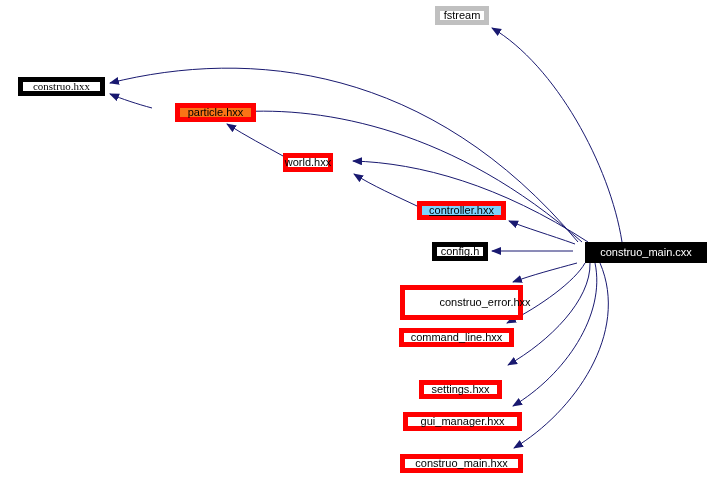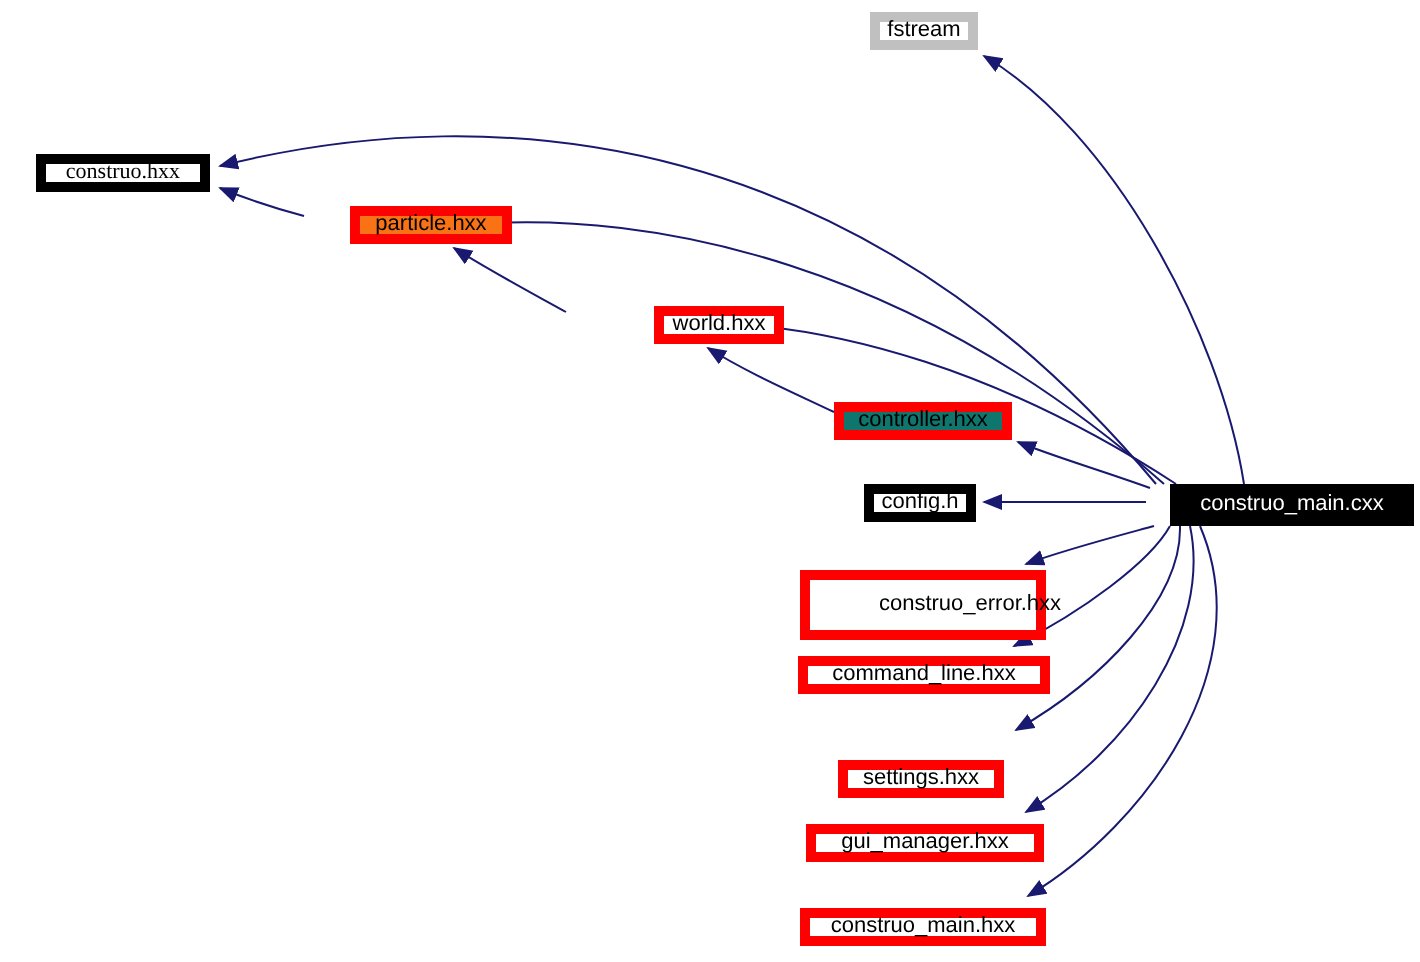--- a/index.html
+++ b/index.html
@@ -52,23 +52,23 @@
       <path d="M595,263 C606,315 565,375 513,406" fill="none" stroke="#191970" stroke-width="1" marker-end="url(#arrowhead)"></path>
       <path d="M600,263 C630,333 574,412 514,448" fill="none" stroke="#191970" stroke-width="1" marker-end="url(#arrowhead)"></path>
       <path d="M152,108 C137,104 122,99 110,94" fill="none" stroke="#191970" stroke-width="1" marker-end="url(#arrowhead)"></path>
       <path d="M283,156 C265,146 246,136 227,124" fill="none" stroke="#191970" stroke-width="1" marker-end="url(#arrowhead)"></path>
       <path d="M417,206 C396,196 373,186 354,174" fill="none" stroke="#191970" stroke-width="1" marker-end="url(#arrowhead)"></path>
     </svg>
   <div id="nodes-layer">
       <div class="node" style="left: 435px; top: 6px; width: 54px; height: 19px; border-color: rgb(192, 192, 192); background: rgb(255, 255, 255); color: rgb(0, 0, 0);">fstream</div>
       <div class="node" style="left: 18px; top: 77px; width: 87px; height: 19px; border-color: rgb(0, 0, 0); background: rgb(255, 255, 255); color: rgb(0, 0, 0); font-family: Liberation Serif, serif;">construo.hxx</div>
       <div class="node" style="left: 152px; top: 103px; width: 81px; height: 19px; border-color: rgb(255, 0, 0); background: #f97316; color: rgb(0, 0, 0); margin-left: 23px;">particle.hxx</div>
-      <div class="node" style="left: 283px; top: 153px; width: 65px; height: 19px; border-color: rgb(255, 0, 0); background: rgb(255, 255, 255); color: rgb(0, 0, 0); margin-left: 44px;">world.hxx</div>
-      <div class="node" style="left: 417px; top: 201px; width: 89px; height: 19px; border-color: rgb(255, 0, 0); background: #0f766e; color: rgb(0, 0, 0);">controller.hxx</div>
+      <div class="node" style="left: 283px; top: 153px; width: 50px; height: 19px; border-color: rgb(255, 0, 0); background: rgb(255, 255, 255); color: rgb(0, 0, 0);">world.hxx</div>
+      <div class="node" style="left: 417px; top: 201px; width: 89px; height: 19px; border-color: rgb(255, 0, 0); background: #7dd3fc; color: rgb(0, 0, 0); text-decoration: underline;">controller.hxx</div>
       <div class="node" style="left: 432px; top: 242px; width: 56px; height: 19px; border-color: rgb(0, 0, 0); background: rgb(255, 255, 255); color: rgb(0, 0, 0);">config.h</div>
       <div class="node" style="left: 573px; top: 242px; width: 122px; height: 21px; border-color: rgb(0, 0, 0); background: rgb(0, 0, 0); color: rgb(255, 255, 255); margin-left: 12px;">construo_main.cxx</div>
       <div class="node" style="left: 400px; top: 285px; width: 123px; height: 35px; border-color: rgb(255, 0, 0); background: rgb(255, 255, 255); color: rgb(0, 0, 0); padding-left: 47px;">construo_error.hxx</div>
-      <div class="node" style="left: 399px; top: 328px; width: 126px; height: 19px; border-color: rgb(255, 0, 0); background: rgb(255, 255, 255); color: rgb(0, 0, 0);">command_line.hxx</div>
+      <div class="node" style="left: 399px; top: 328px; width: 115px; height: 19px; border-color: rgb(255, 0, 0); background: rgb(255, 255, 255); color: rgb(0, 0, 0);">command_line.hxx</div>
       <div class="node" style="left: 419px; top: 380px; width: 83px; height: 19px; border-color: rgb(255, 0, 0); background: rgb(255, 255, 255); color: rgb(0, 0, 0);">settings.hxx</div>
       <div class="node" style="left: 403px; top: 412px; width: 119px; height: 19px; border-color: rgb(255, 0, 0); background: rgb(255, 255, 255); color: rgb(0, 0, 0); text-align: right;">gui_manager.hxx</div>
       <div class="node" style="left: 400px; top: 454px; width: 123px; height: 19px; border-color: rgb(255, 0, 0); background: rgb(255, 255, 255); color: rgb(0, 0, 0);">construo_main.hxx</div>
     </div>
 </div>
 
 </body></html>

